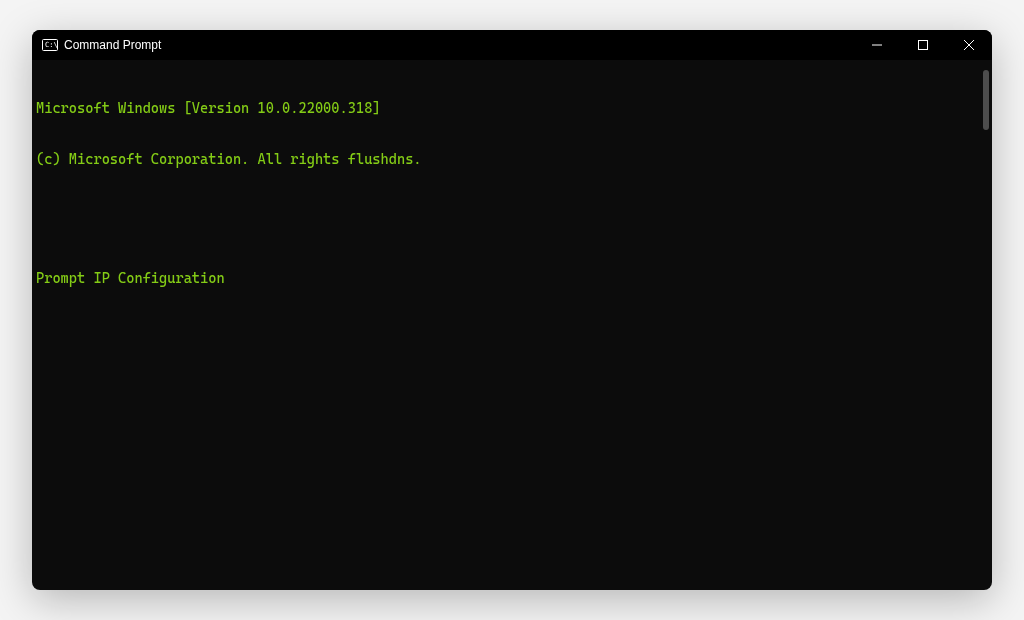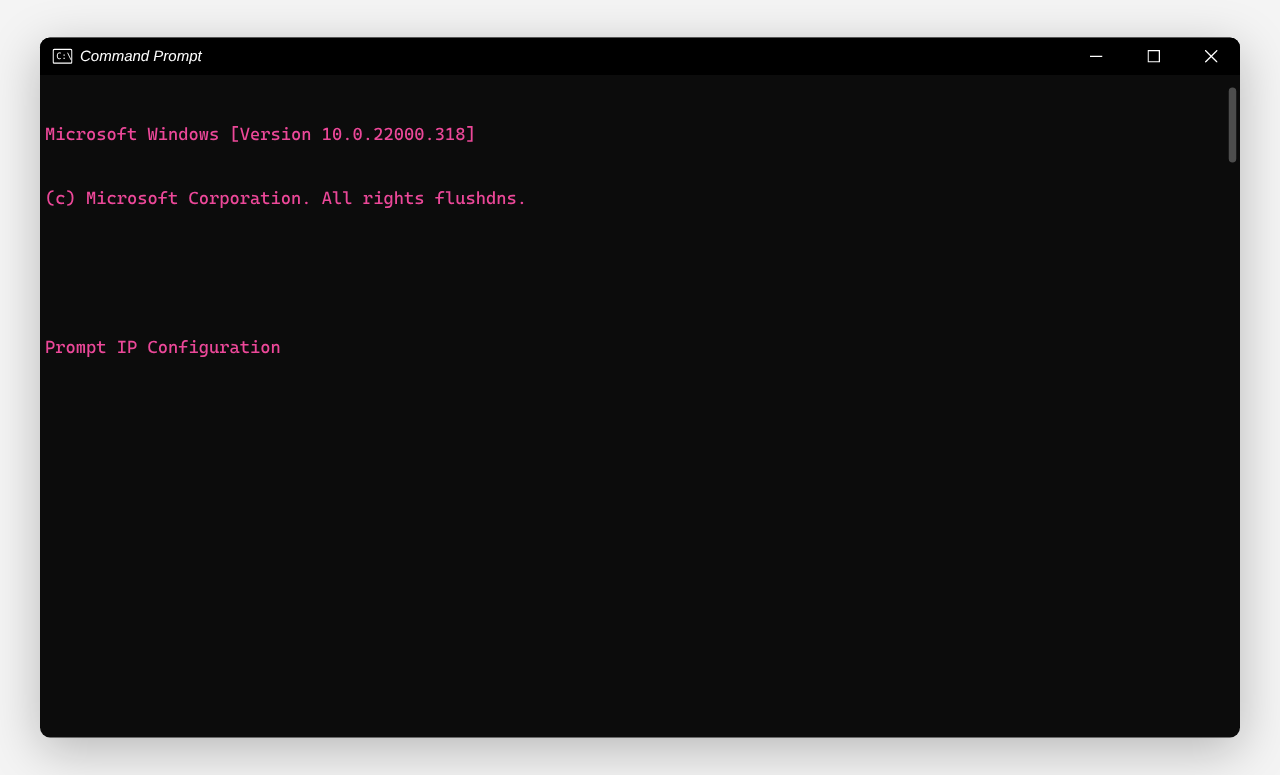--- a/index.html
+++ b/index.html
@@ -16,31 +16,31 @@
     }
     .titlebar {
       height:30px; background:#000;
       display:flex; align-items:center; color:#fff;
       font-size:12px; user-select:none;
     }
     .titlebar .icon {
       width:16px; height:16px; margin:0 6px 0 10px;
       display:inline-flex; align-items:center; justify-content:center;
     }
-    .titlebar .title { flex:0 0 auto;font-style:italic; }
+    .titlebar .title { flex:0 0 auto; }
     .titlebar .spacer { flex:1 1 auto; }
     .win-btn {
       width:46px; height:30px; display:flex;
       align-items:center; justify-content:center;
       color:#fff; cursor:pointer;
     }
     .terminal {
       flex:1 1 auto; padding:6px 4px 6px 4px;
       font-family:Consolas,"Cascadia Mono",monospace;
-      font-size:14px; color:#ec4899; line-height:17px;
+      font-size:14px; color:#84cc16; line-height:17px;
       white-space:pre; overflow:hidden; position:relative;
     }
     .scrollbar {
       position:absolute; top:40px; right:3px; width:6px; height:60px;
       background:#4d4d4d; border-radius:3px;
     }
     .cursor {
       display:inline-block; width:8px; height:3px;
       background:#cccccc; vertical-align:baseline;
       transform:translateY(2px);

